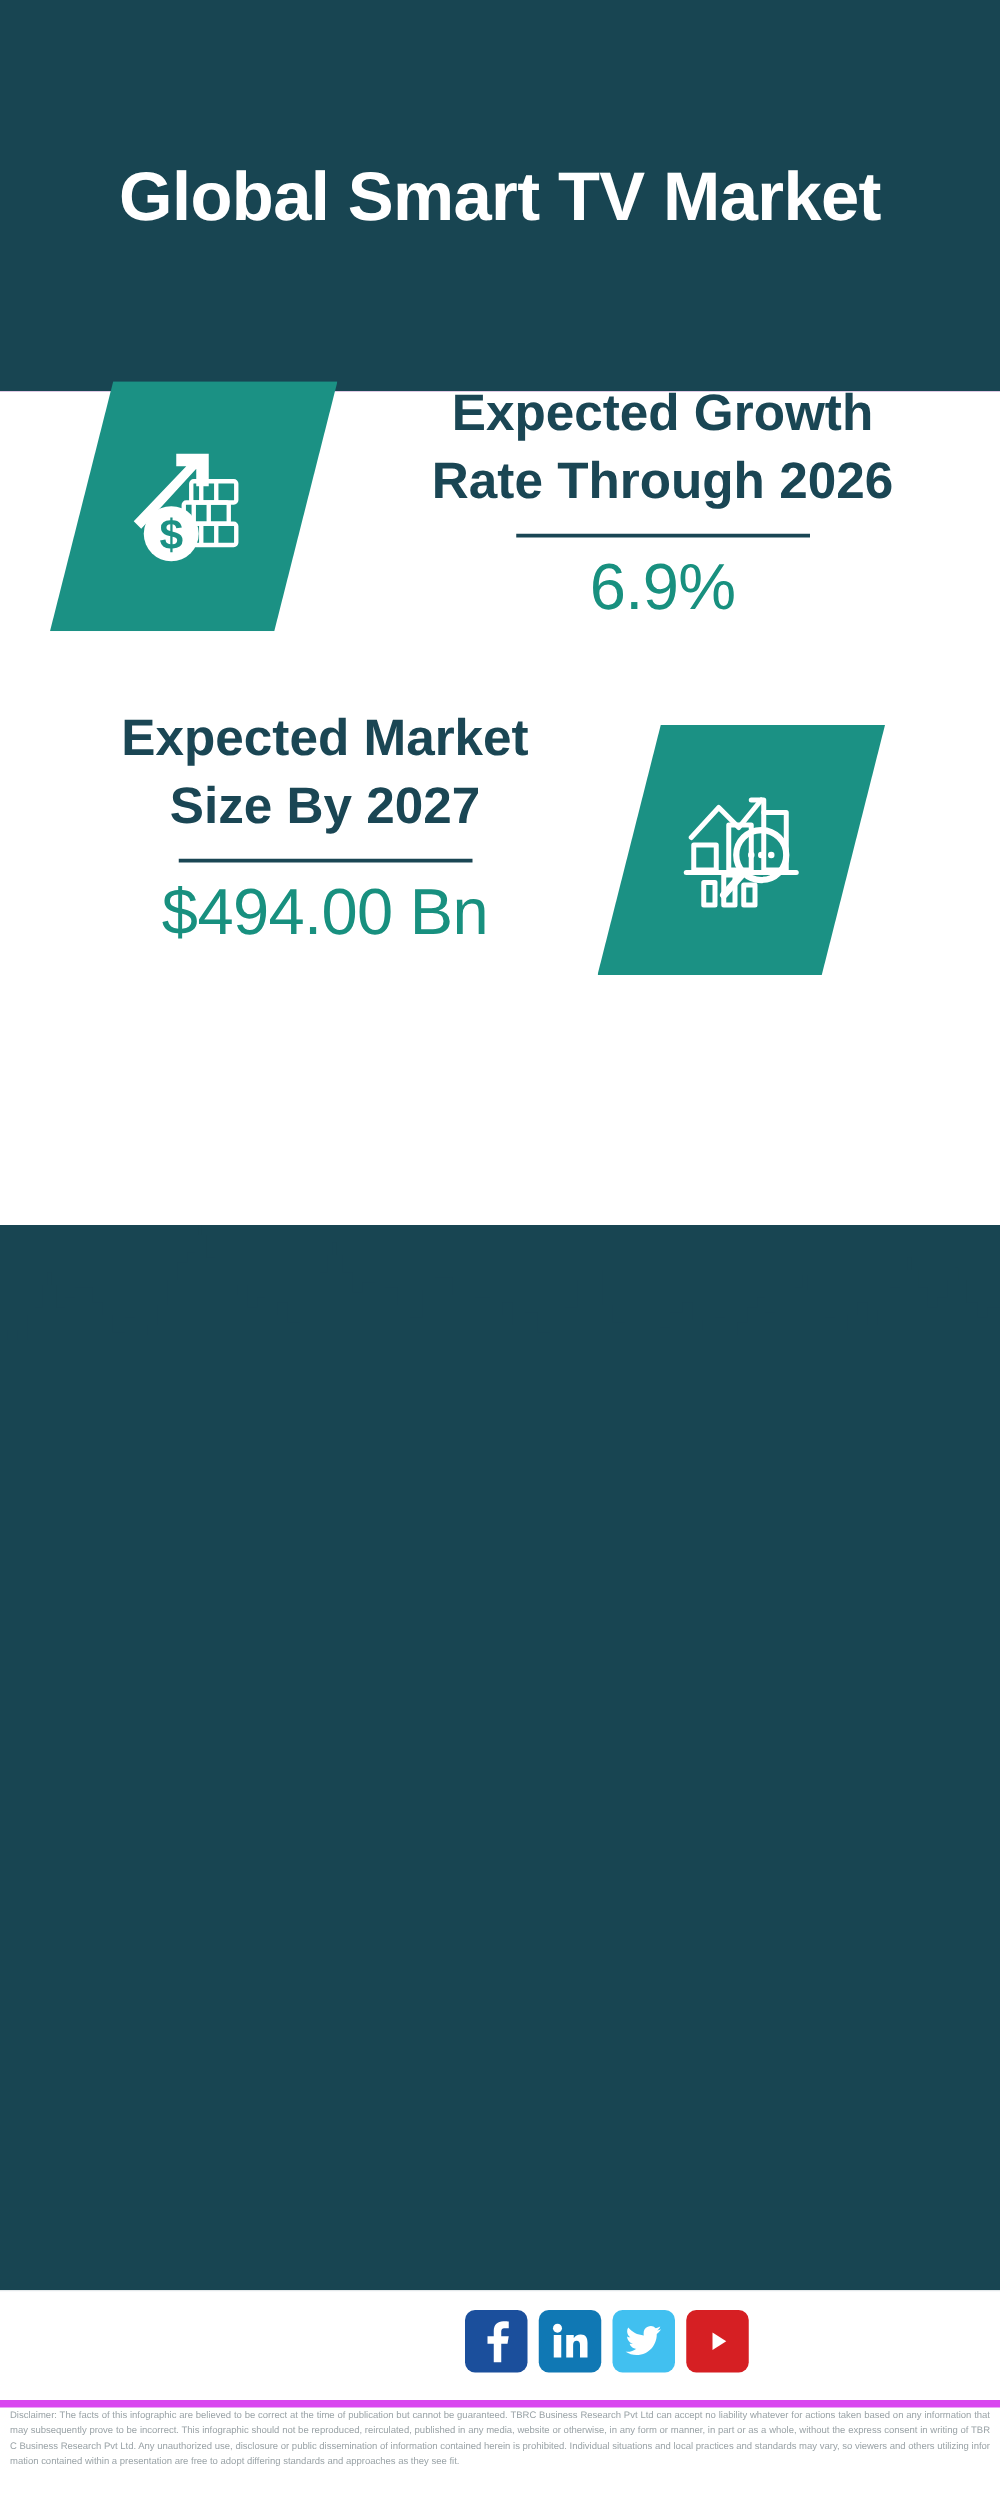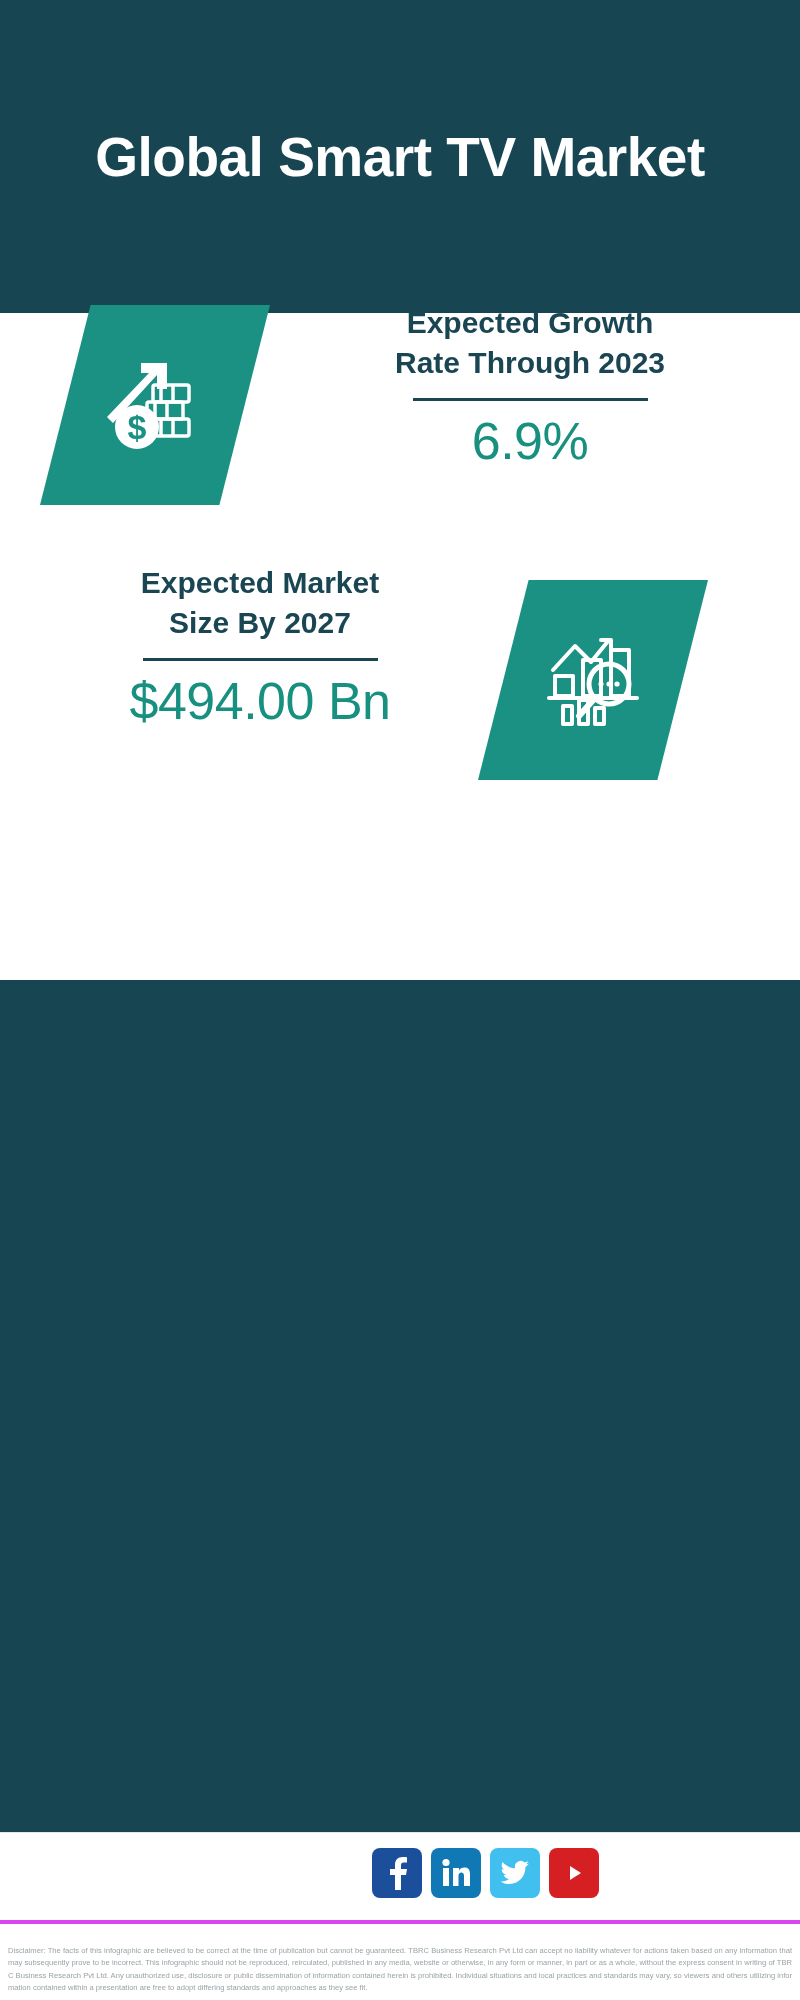--- a/index.html
+++ b/index.html
@@ -34,21 +34,21 @@
   .badge-1 { left:40px; top:-8px; width:230px; height:200px;
              clip-path: polygon(22% 0%, 100% 0%, 78% 100%, 0% 100%); }
   .badge-2 { left:478px; top:267px; width:230px; height:200px;
              clip-path: polygon(22% 0%, 100% 0%, 78% 100%, 0% 100%); }
 
   .stat-block { position:absolute; text-align:center; }
   .block-1 { left:320px; top:-10px; width:420px; }
   .block-2 { left:50px; top:250px; width:420px; }
 
   .stat-label {
-    color:#1a4654; font-size:30px; font-weight:700; line-height:1.32;
+    color:#1a4654; font-size:41px; font-weight:700; line-height:1.32;
   }
   .stat-rule {
     height:3px; background:#1a4654; margin:16px auto 12px auto; width:235px;
   }
   .stat-value {
     color:#18907f; font-size:52px; font-weight:400; line-height:1.1;
     letter-spacing:-0.5px;
   }
 
   
@@ -76,22 +76,22 @@
     color:#fff; font-weight:700;
   }
   .s-fb { background:#1b4f9c; }
   .s-li { background:#1078b4; }
   .s-tw { background:#41c0f0; }
   .s-yt { background:#d61f23; }
   .sicon svg { display:block; }
 
   .disclaimer-wrap {
     position:absolute; left:0; top:1920px; width:800px; height:80px;
-    background:#fff; border-top:4px solid #d946ef;
-    padding:21px 8px 0 8px;
+    background:#fff; border-top:6px solid #d946ef;
+    padding:0 8px 0 8px;
   }
   .disclaimer {
     color:#9aa3a7; font-size:7.6px; line-height:1.62;
     text-align:justify;
     font-family:"Liberation Sans", sans-serif;
     word-break:break-all;
   }
 </style>
 </head>
 <body>
@@ -120,21 +120,21 @@
               <line x1="78" y1="74" x2="78" y2="91"></line>
           </g>
           <circle cx="42" cy="82" r="22" fill="#ffffff"></circle>
           <text x="42" y="94" font-size="34" font-weight="700" text-anchor="middle" fill="#1b9184" font-family="Liberation Sans, sans-serif">$</text>
         </g>
       </svg>
     </div>
 
     <div class="stat-block block-1">
       <div class="stat-label">Expected Growth</div>
-      <div class="stat-label">Rate Through 2023</div>
+      <div class="stat-label">Rate Through 2026</div>
       <div class="stat-rule"></div>
       <div class="stat-value">6.9%</div>
     </div>
 
     <div class="para-badge badge-2">
       <svg width="120" height="120" viewBox="0 0 120 120" aria-hidden="true">
         <g fill="none" stroke="#ffffff" stroke-width="4" stroke-linecap="round" stroke-linejoin="round">
           <polyline points="20,50 42,26 58,42 76,20"></polyline>
           <polyline points="68,20 78,20 78,30"></polyline>
           <rect x="22" y="56" width="18" height="20"></rect>

